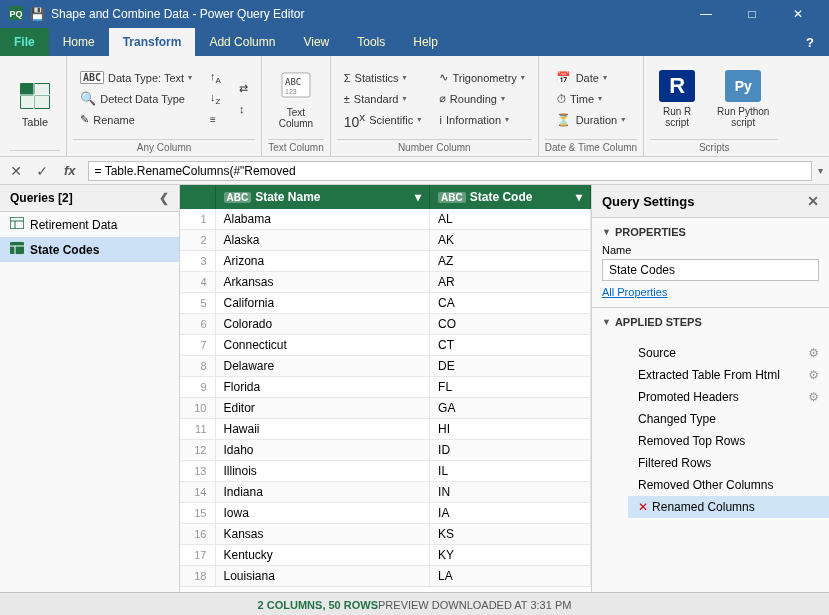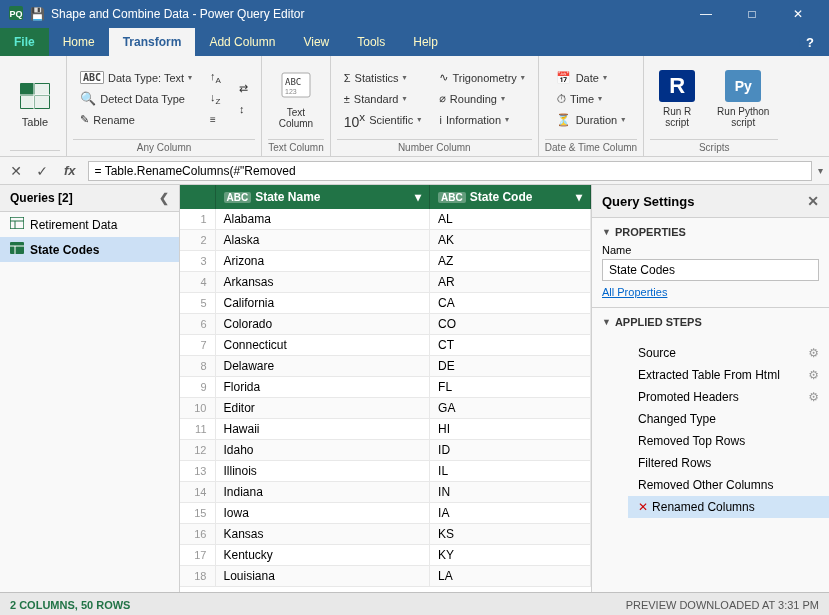--- a/index.html
+++ b/index.html
@@ -233,21 +233,21 @@
     
     .status-bar {
       height: 24px;
       background: #e8e8e8;
       border-top: 1px solid #c0c0c0;
       display: flex;
       align-items: center;
       padding: 0 10px;
       font-size: 11px;
       color: #333;
-      justify-content: space-between;
+      justify-content: center;
     }
     .status-left { display: flex; gap: 20px; }
     .status-right { color: #555; }
     
     .help-btn {
       margin-left: auto;
       width: 22px;
       height: 22px;
       background: #2d6099;
       color: white;

